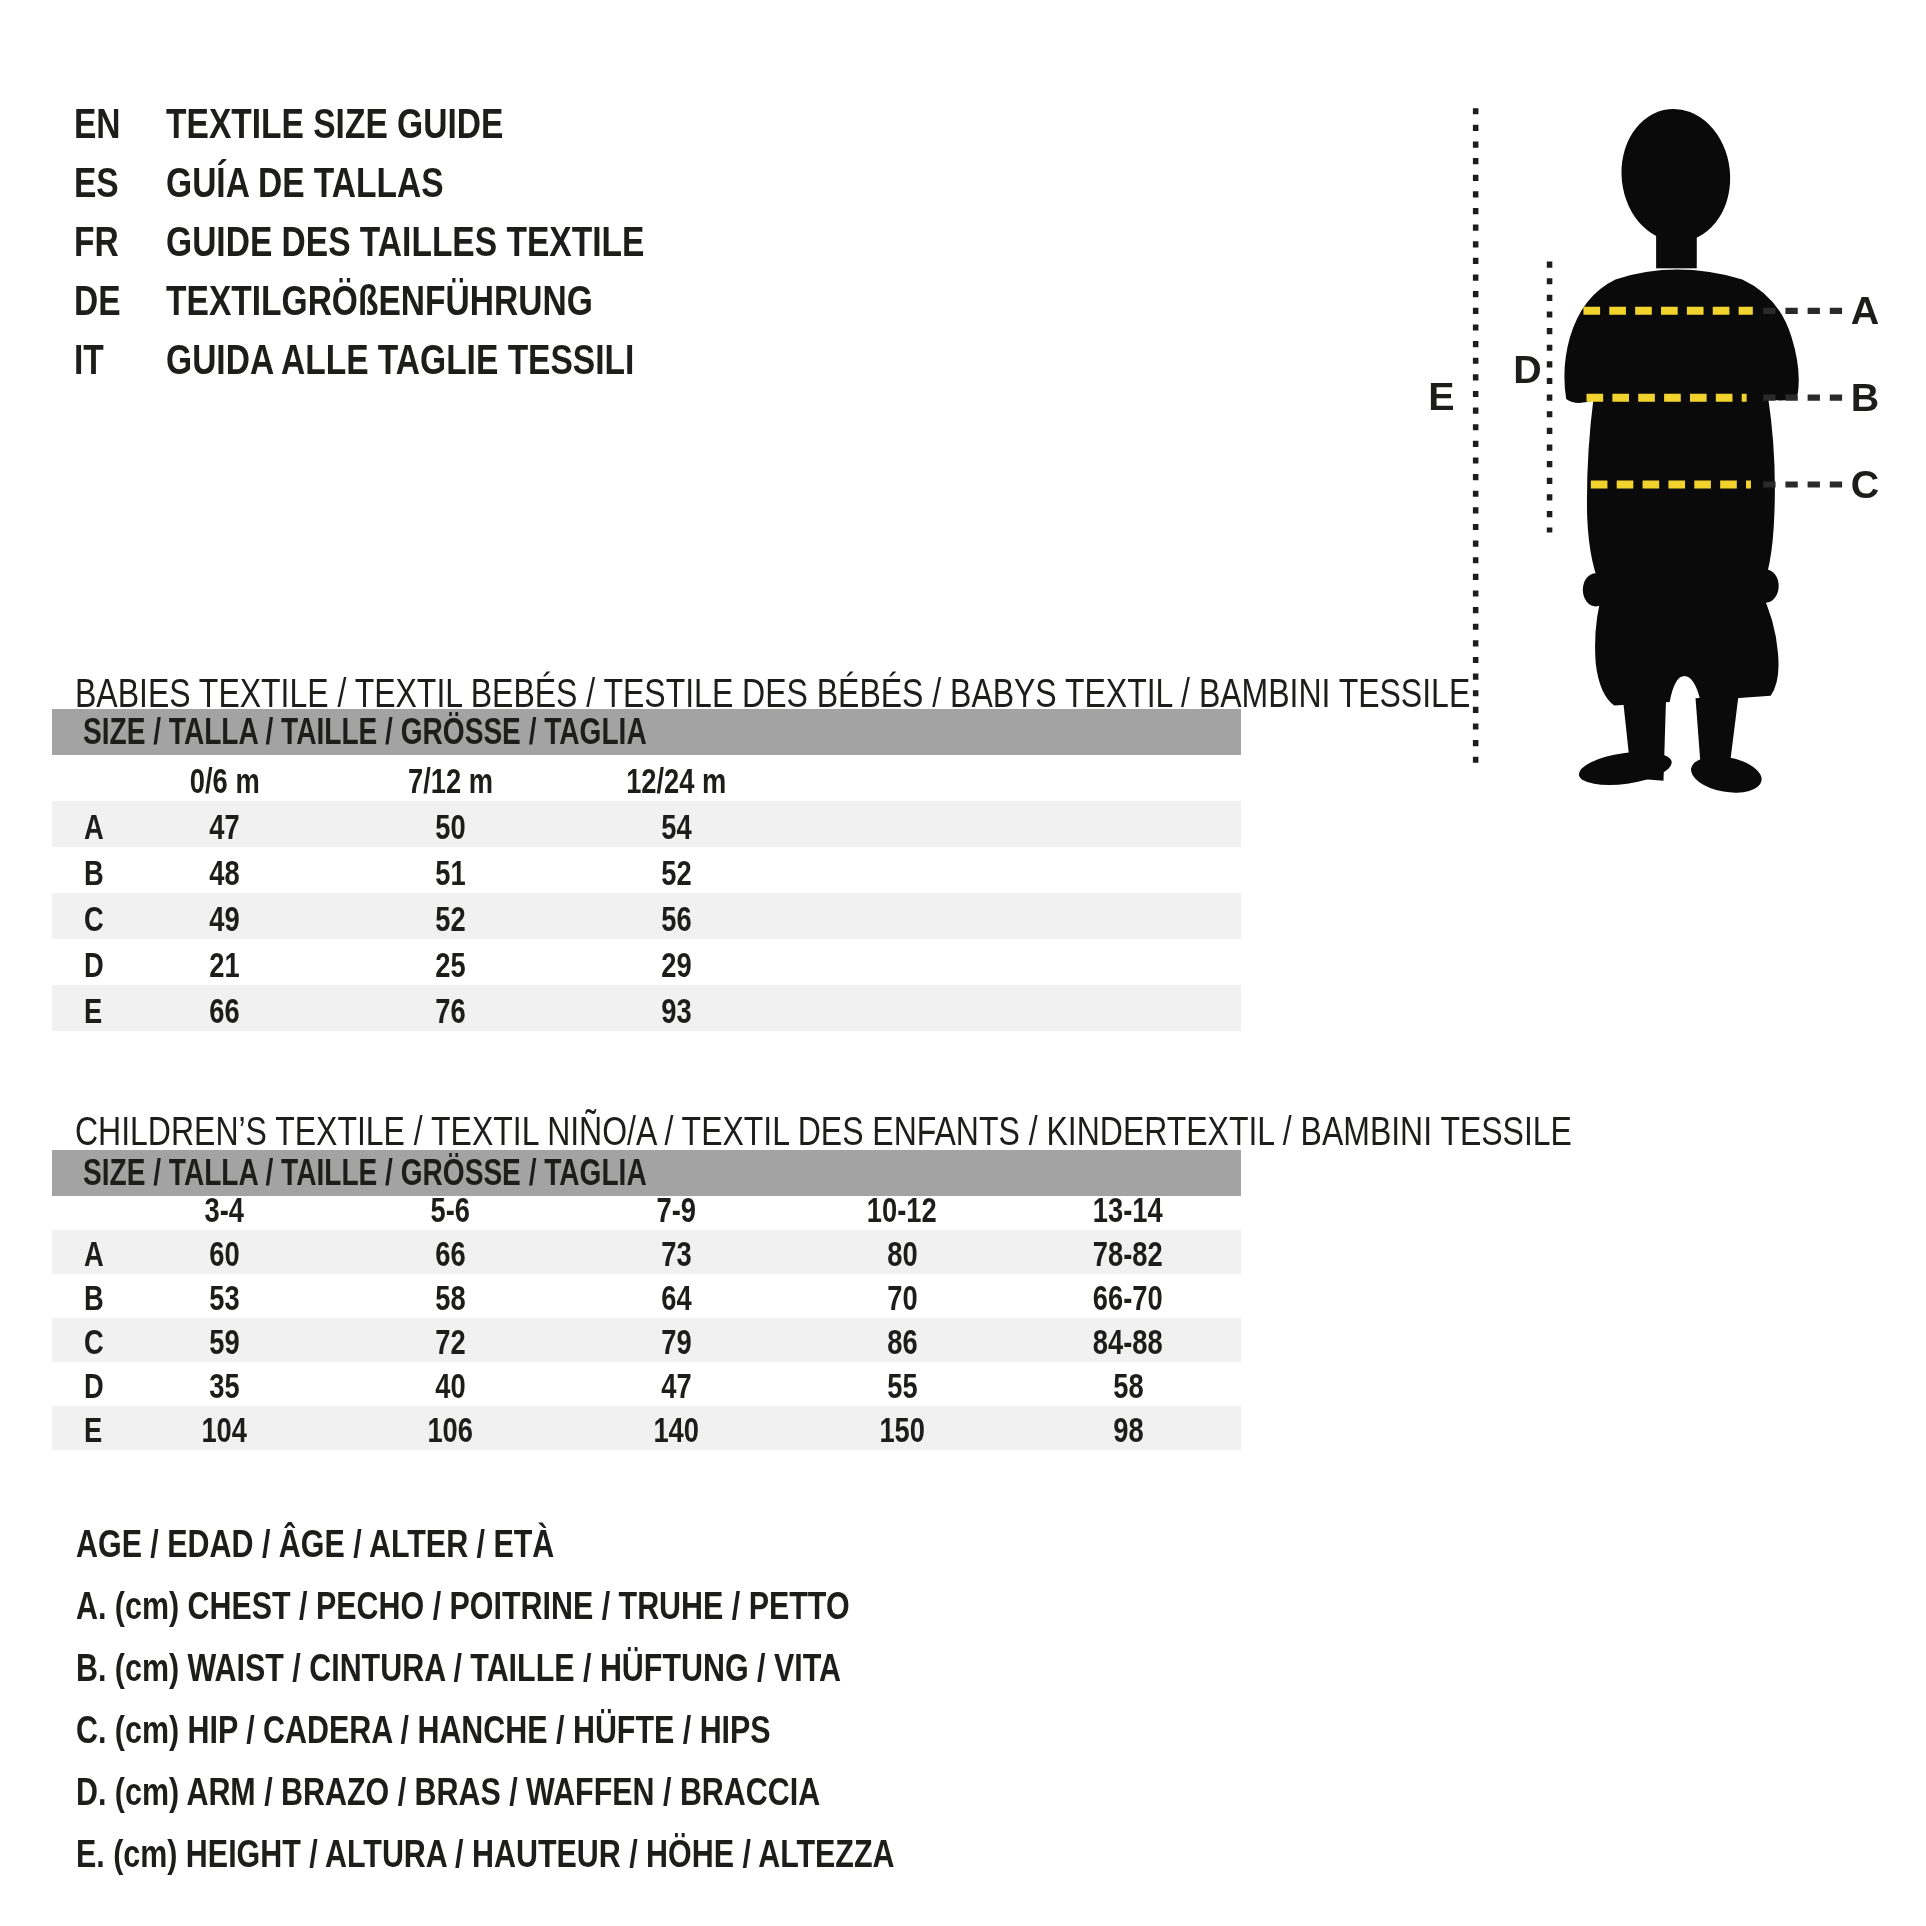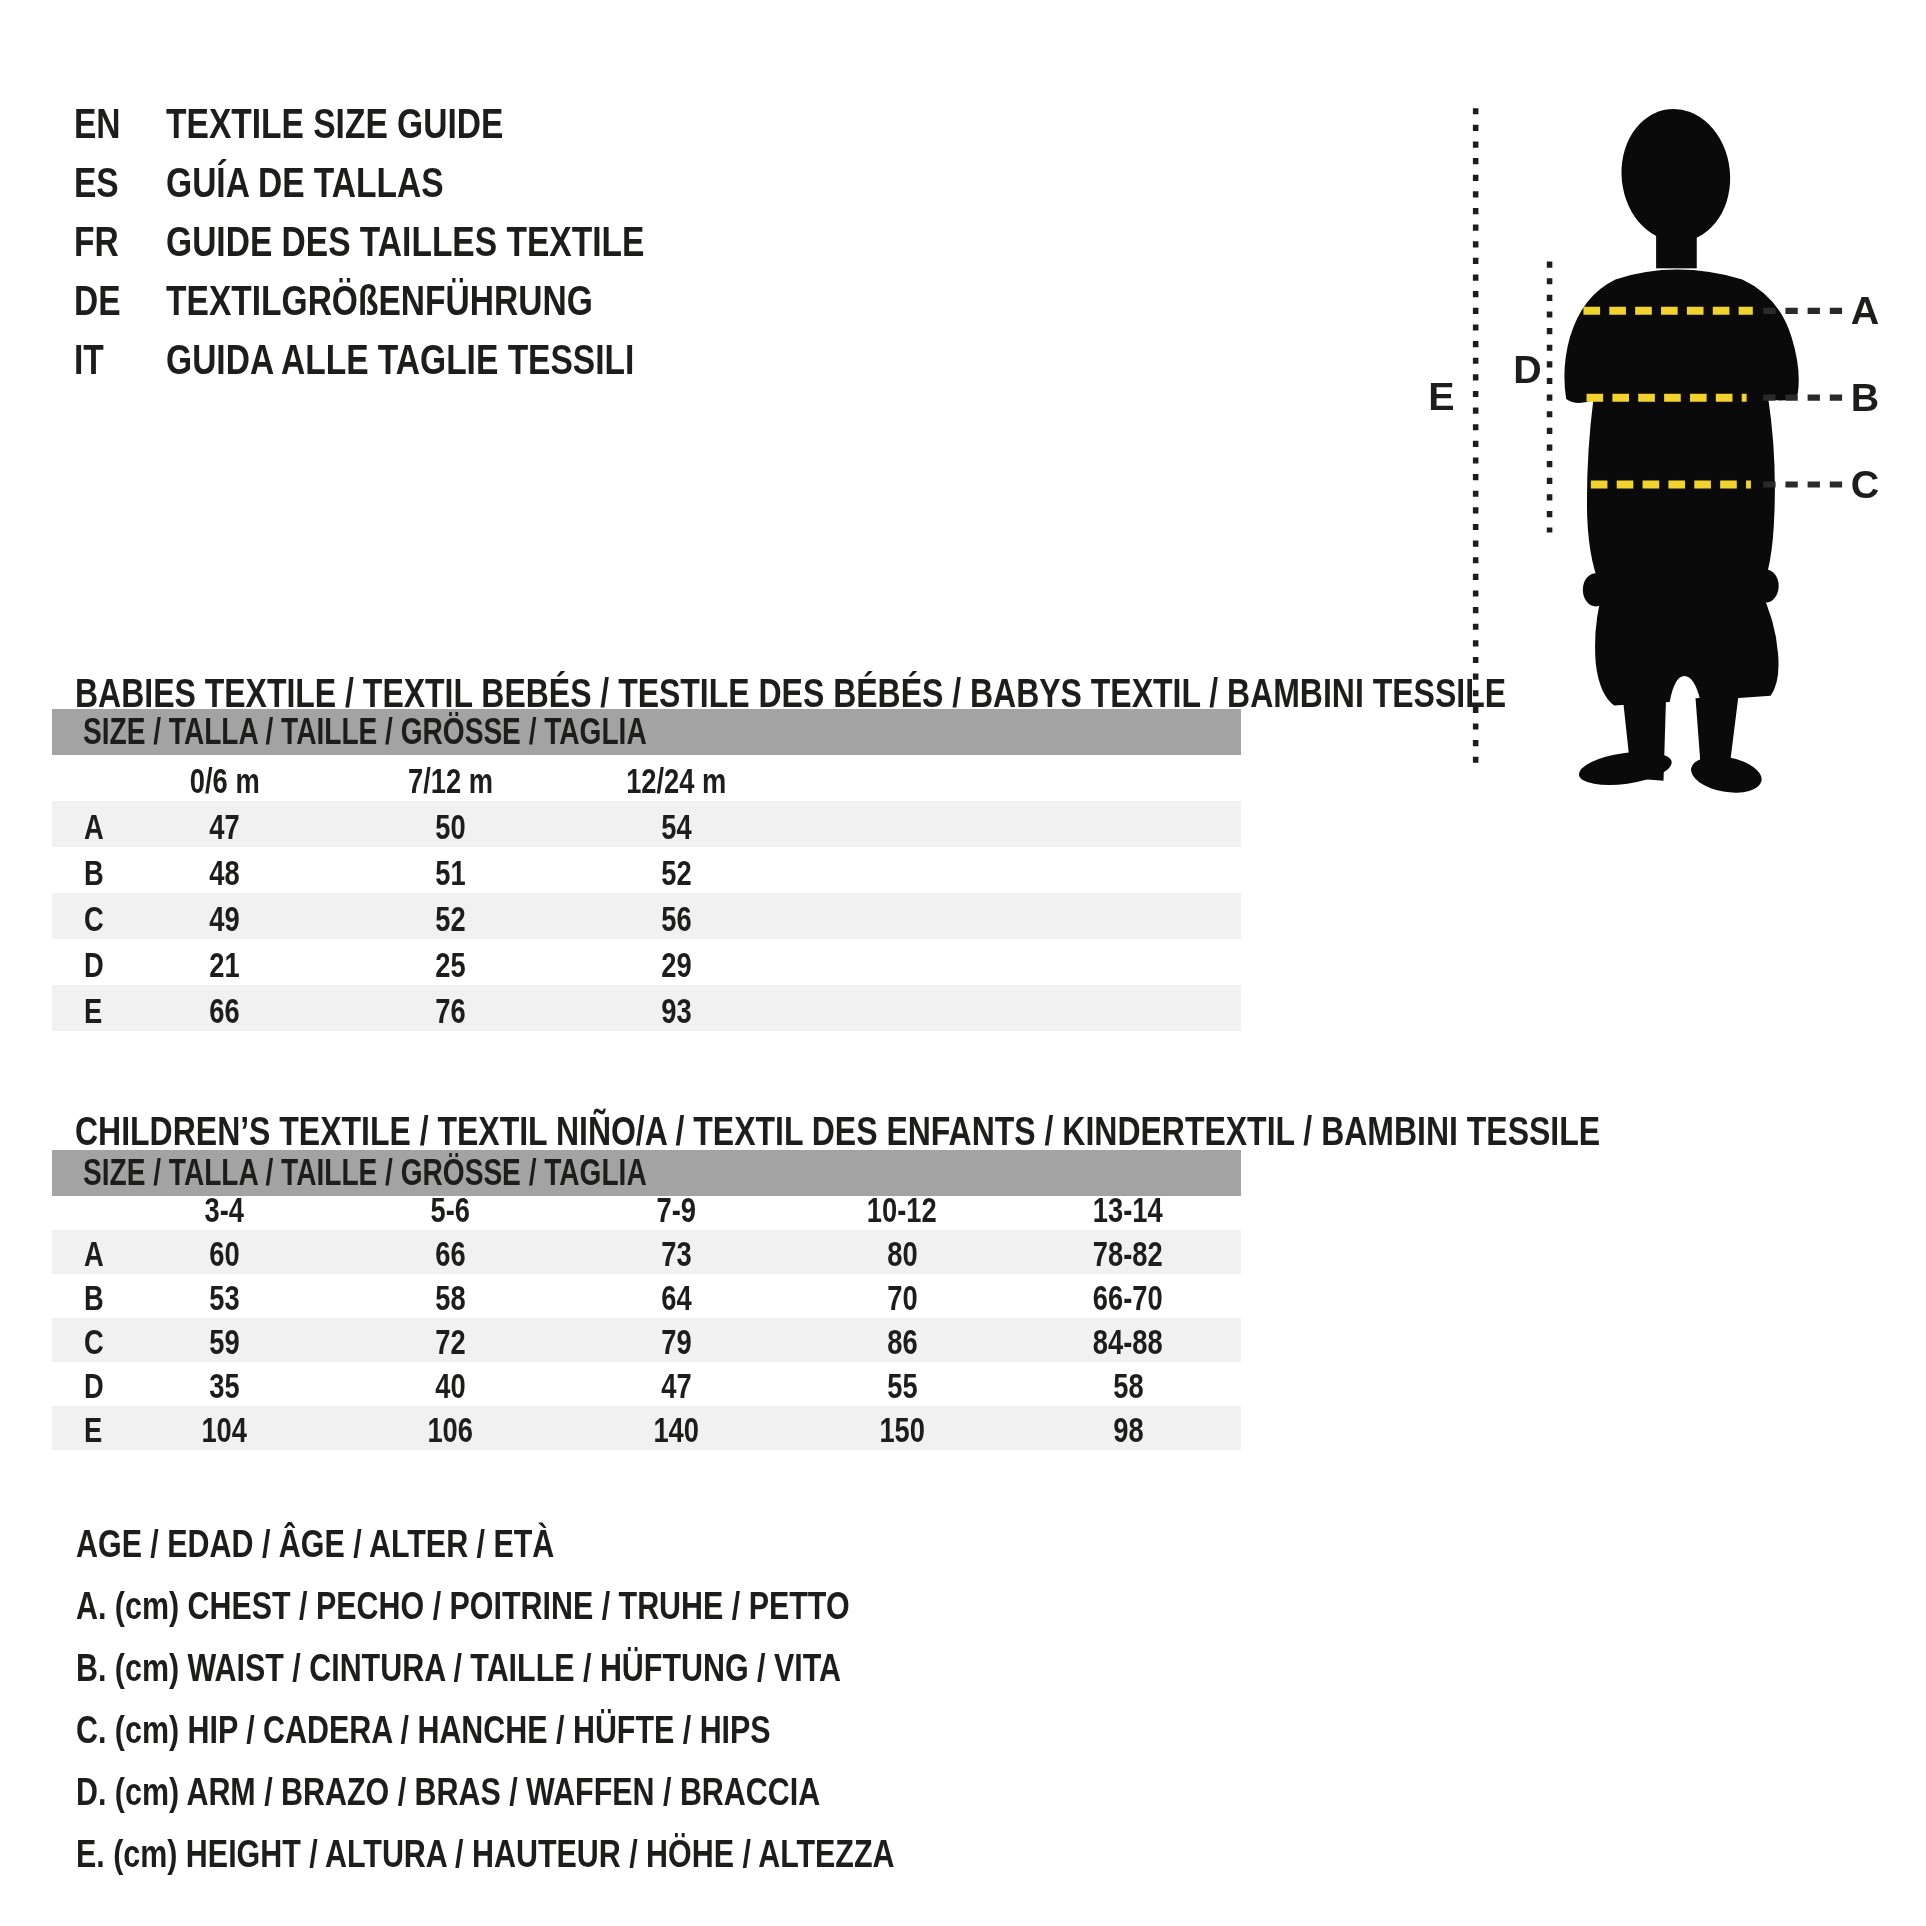--- a/index.html
+++ b/index.html
@@ -11,21 +11,21 @@
   .cxc{display:inline-block;transform:scaleX(.78);transform-origin:50% 50%;white-space:nowrap}
 
   
   .lang{position:absolute;left:74px;top:94px}
   .lang-row{display:flex;align-items:center;height:59px;font-size:43px;font-weight:bold;
             transform:scaleX(.78);transform-origin:0 50%;white-space:nowrap}
   .lang-code{flex:0 0 118px}
 
   
   .sec-title{position:absolute;left:75px;height:44px;line-height:44px;
-             font-size:41px;font-weight:bold}
+             font-size:41px;font-weight:normal}
   #babies-title{top:637px}
   #children-title{top:1075px}
 
   
   .size-table{position:absolute;left:52px;width:1189px}
   #babies-table{top:709px}
   #children-table{top:1150px}
   .bar{height:46px;background:#a3a3a3;display:flex;align-items:center;
        padding-left:31px;box-sizing:border-box;font-size:36px;font-weight:bold}
   .trow{display:flex;align-items:flex-end}

